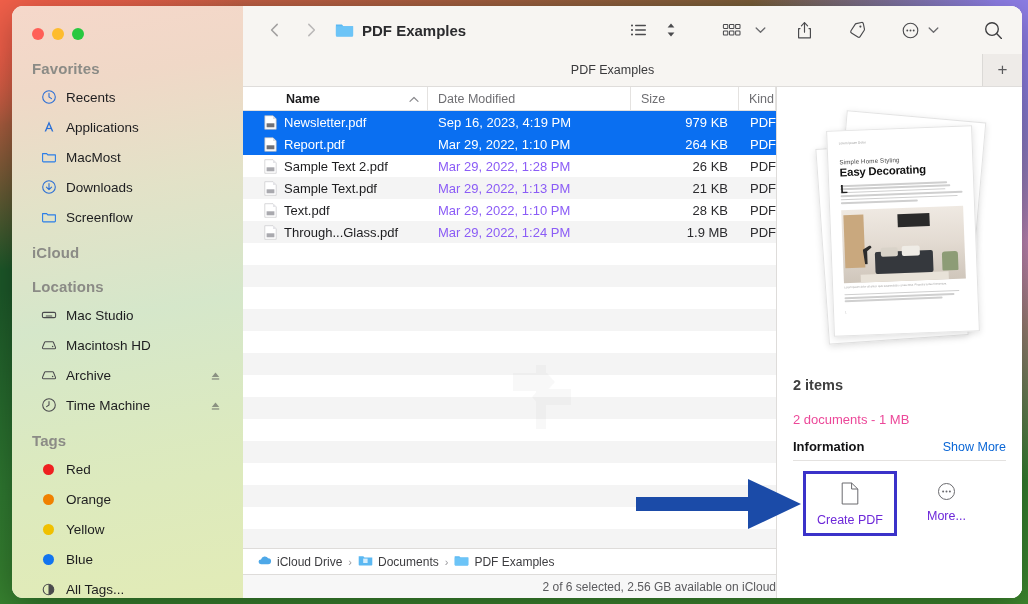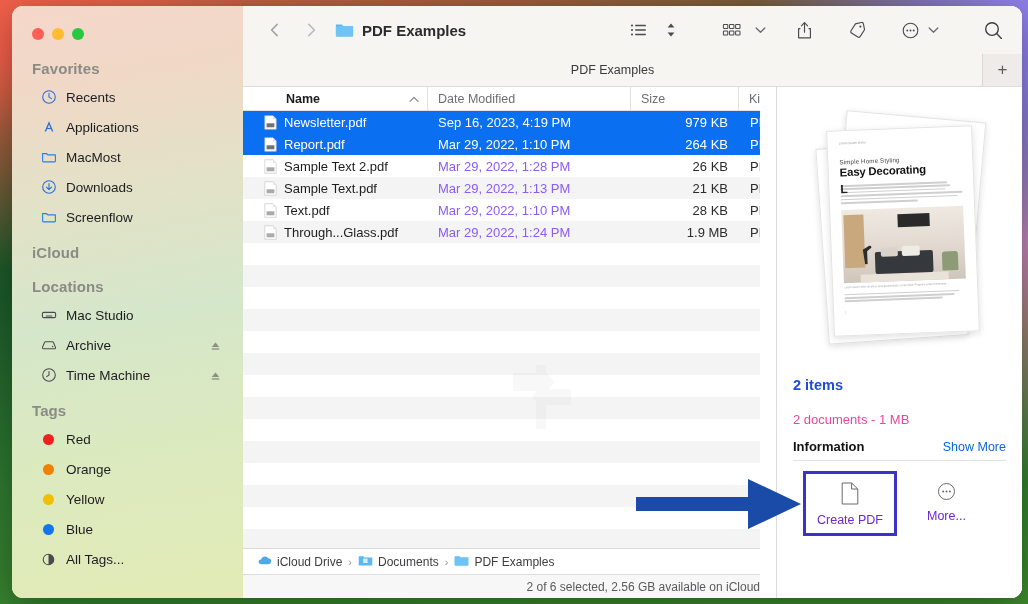--- a/index.html
+++ b/index.html
@@ -162,21 +162,21 @@
   }
   #tab-add {
     width: 40px; flex: 0 0 40px;
     display: flex; align-items: center; justify-content: center;
     border-left: 1px solid #dbd9d6;
     background: #eeebe8;
     color: #5a5a5c; font-size: 17px;
   }
 
   
-  #content-row { flex: 1; display: flex; min-height: 0; gap: 16px; }
+  #content-row { flex: 1; display: flex; min-height: 0; }
 
   #list-pane {
     flex: 1;
     min-width: 0;
     display: flex;
     flex-direction: column;
     background: #fff;
     position: relative;
     overflow: hidden;
   }
@@ -290,21 +290,21 @@
   .pv-photo .pillow { position:absolute; left:31%; bottom:33%; width:14%; height:13%; background:#d9d3c9; border-radius:2px; }
   .pv-photo .pillow2 { position:absolute; left:48%; bottom:33%; width:15%; height:15%; background:#efece6; border-radius:2px; }
   .pv-photo .lamp { position:absolute; left:14%; bottom:24%; width:10%; height:26%; background:#2c2c2c; clip-path: polygon(40% 100%, 60% 100%, 60% 30%, 100% 10%, 85% 0, 25% 22%); }
   .pv-photo .door { position:absolute; left:2%; top:8%; width:16%; height:72%; background:#c9a87e; }
   .pv-photo .plant { position:absolute; right:6%; bottom:12%; width:13%; height:26%; background:#8d9c76; border-radius:3px 3px 1px 1px; }
   .pv-photo .rug { position:absolute; left:14%; bottom:0; width:72%; height:10%; background:#e8e2d8; }
   .pv-cap { font-size: 2.7px; color: #9d9d9d; margin: 2px 0 5px; }
   .pv-pageno { font-size: 3px; color: #b5b5b5; margin-top: 8px; }
 
   #info-block { padding: 0 16px; }
-  #item-count { font-size: 14.5px; font-weight: bold; color: #1d4ed8; }
+  #item-count { font-size: 14.5px; font-weight: bold; color: #404040; }
   #item-sub { font-size: 13px; color: #ec4899; margin-top: 19px; }
   #info-head {
     display: flex; align-items: baseline; justify-content: space-between;
     margin-top: 12px; padding-bottom: 6px;
     border-bottom: 1px solid #e4e2e0;
   }
   #info-title { font-size: 13px; font-weight: bold; color: #121214; }
   #show-more { font-size: 12.5px; color: #0a66d6; }
 
   #actions { display: flex; align-items: flex-start; gap: 26px; padding: 10px 16px 0 30px; }
@@ -420,20 +420,29 @@
       <div class="sb-item">
         <span class="sb-icon">
           <svg width="16" height="16" viewBox="0 0 16 16">
               <rect x="1.4" y="5.4" width="13.2" height="5.2" rx="1.4" fill="none" stroke="#4a4a4d" stroke-width="1.1"></rect>
               <rect x="4.6" y="8.6" width="6.8" height="0.9" rx=".45" fill="#4a4a4d"></rect>
             </svg>
         </span>
         <span class="sb-label">Mac Studio</span>
       </div>
 
+      <div class="sb-item">
+        <span class="sb-icon">
+          <svg width="16" height="16" viewBox="0 0 16 16">
+              <path d="M1.5 10.4 3.6 5.3a1 1 0 0 1 .95-.6h6.9a1 1 0 0 1 .95.6l2.1 5.1v.5a.8.8 0 0 1-.8.8H2.3a.8.8 0 0 1-.8-.8Z" fill="none" stroke="#4a4a4d" stroke-width="1.05" stroke-linejoin="round"></path>
+              <circle cx="11.6" cy="9.6" r=".75" fill="#4a4a4d"></circle>
+            </svg>
+        </span>
+        <span class="sb-label">Macintosh HD</span>
+      </div>
 
       <div class="sb-item">
         <span class="sb-icon">
           <svg width="16" height="16" viewBox="0 0 16 16">
               <path d="M1.5 10.4 3.6 5.3a1 1 0 0 1 .95-.6h6.9a1 1 0 0 1 .95.6l2.1 5.1v.5a.8.8 0 0 1-.8.8H2.3a.8.8 0 0 1-.8-.8Z" fill="none" stroke="#4a4a4d" stroke-width="1.05" stroke-linejoin="round"></path>
               <circle cx="11.6" cy="9.6" r=".75" fill="#4a4a4d"></circle>
             </svg>
         </span>
         <span class="sb-label">Archive</span>
         <span class="eject">

